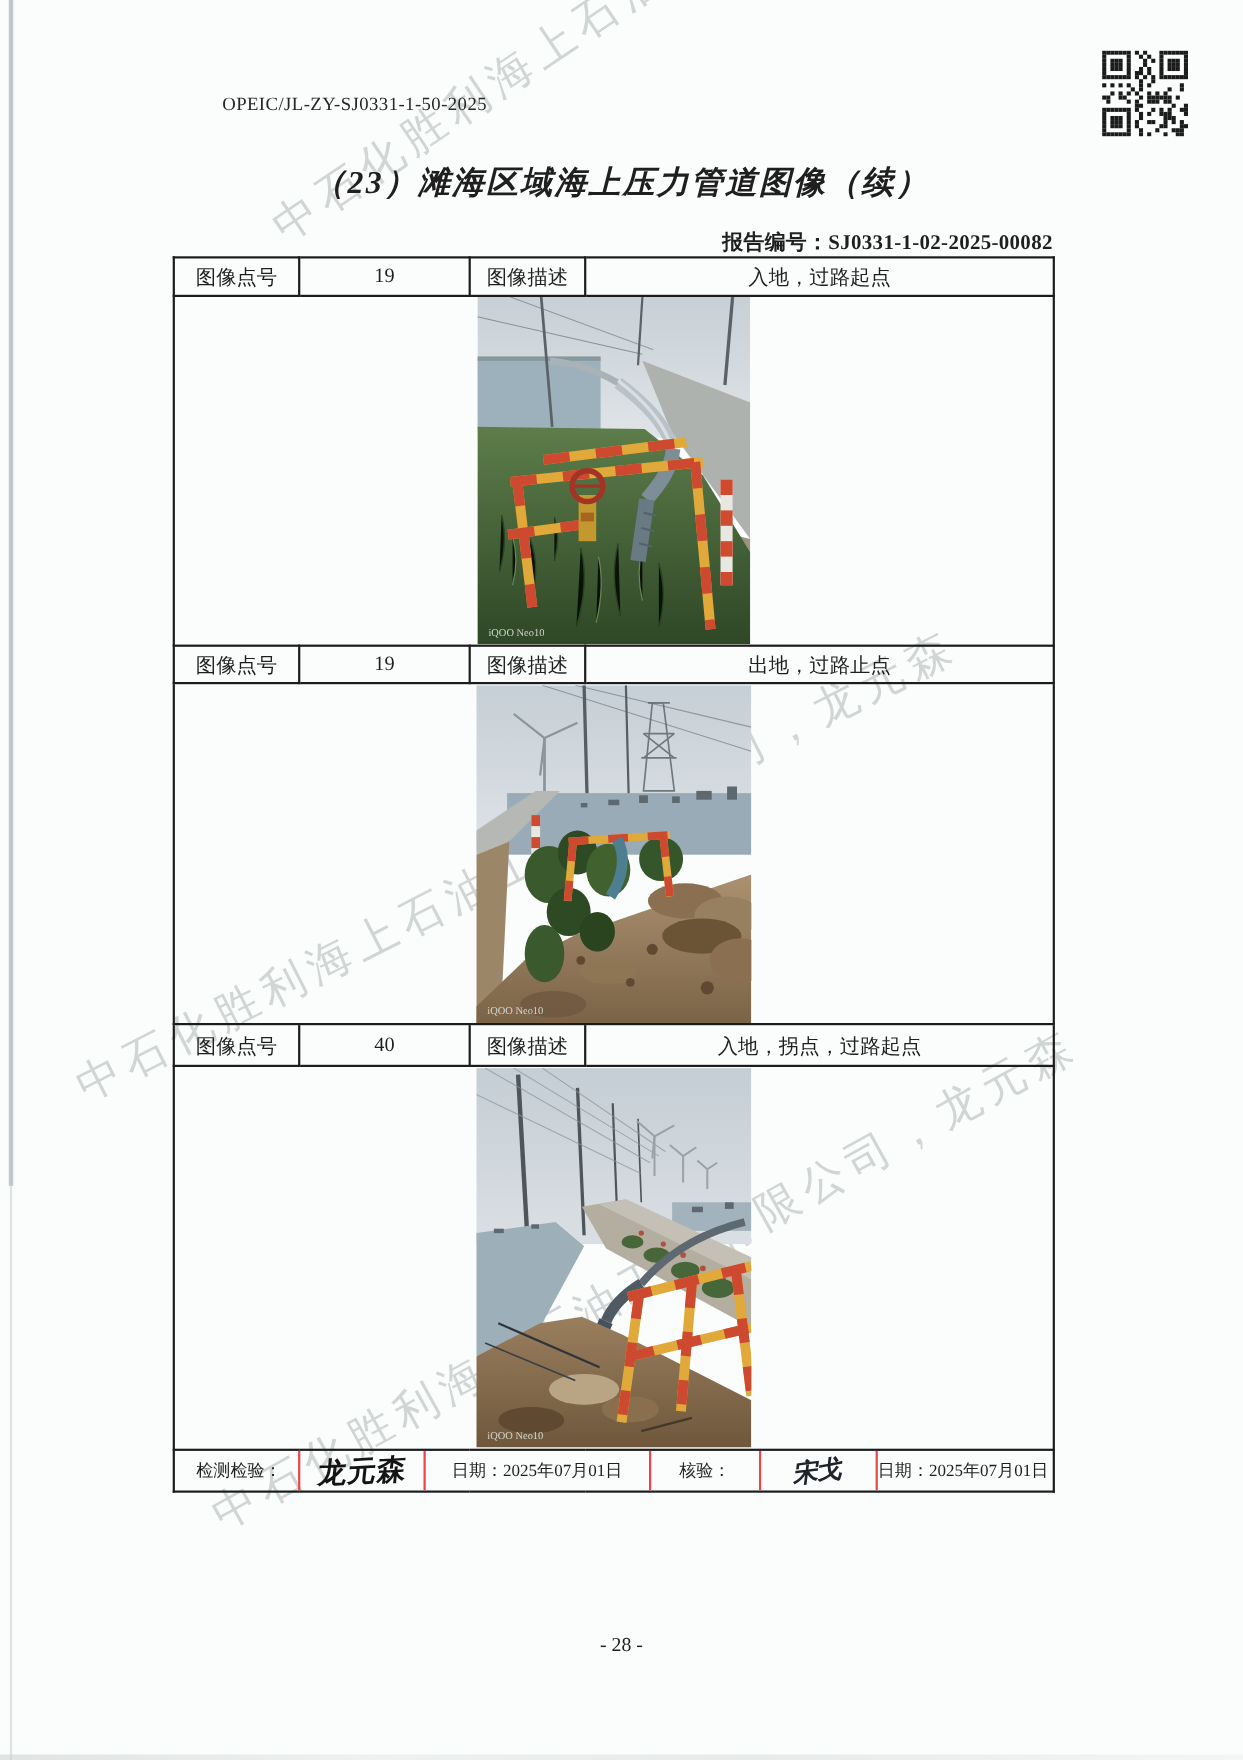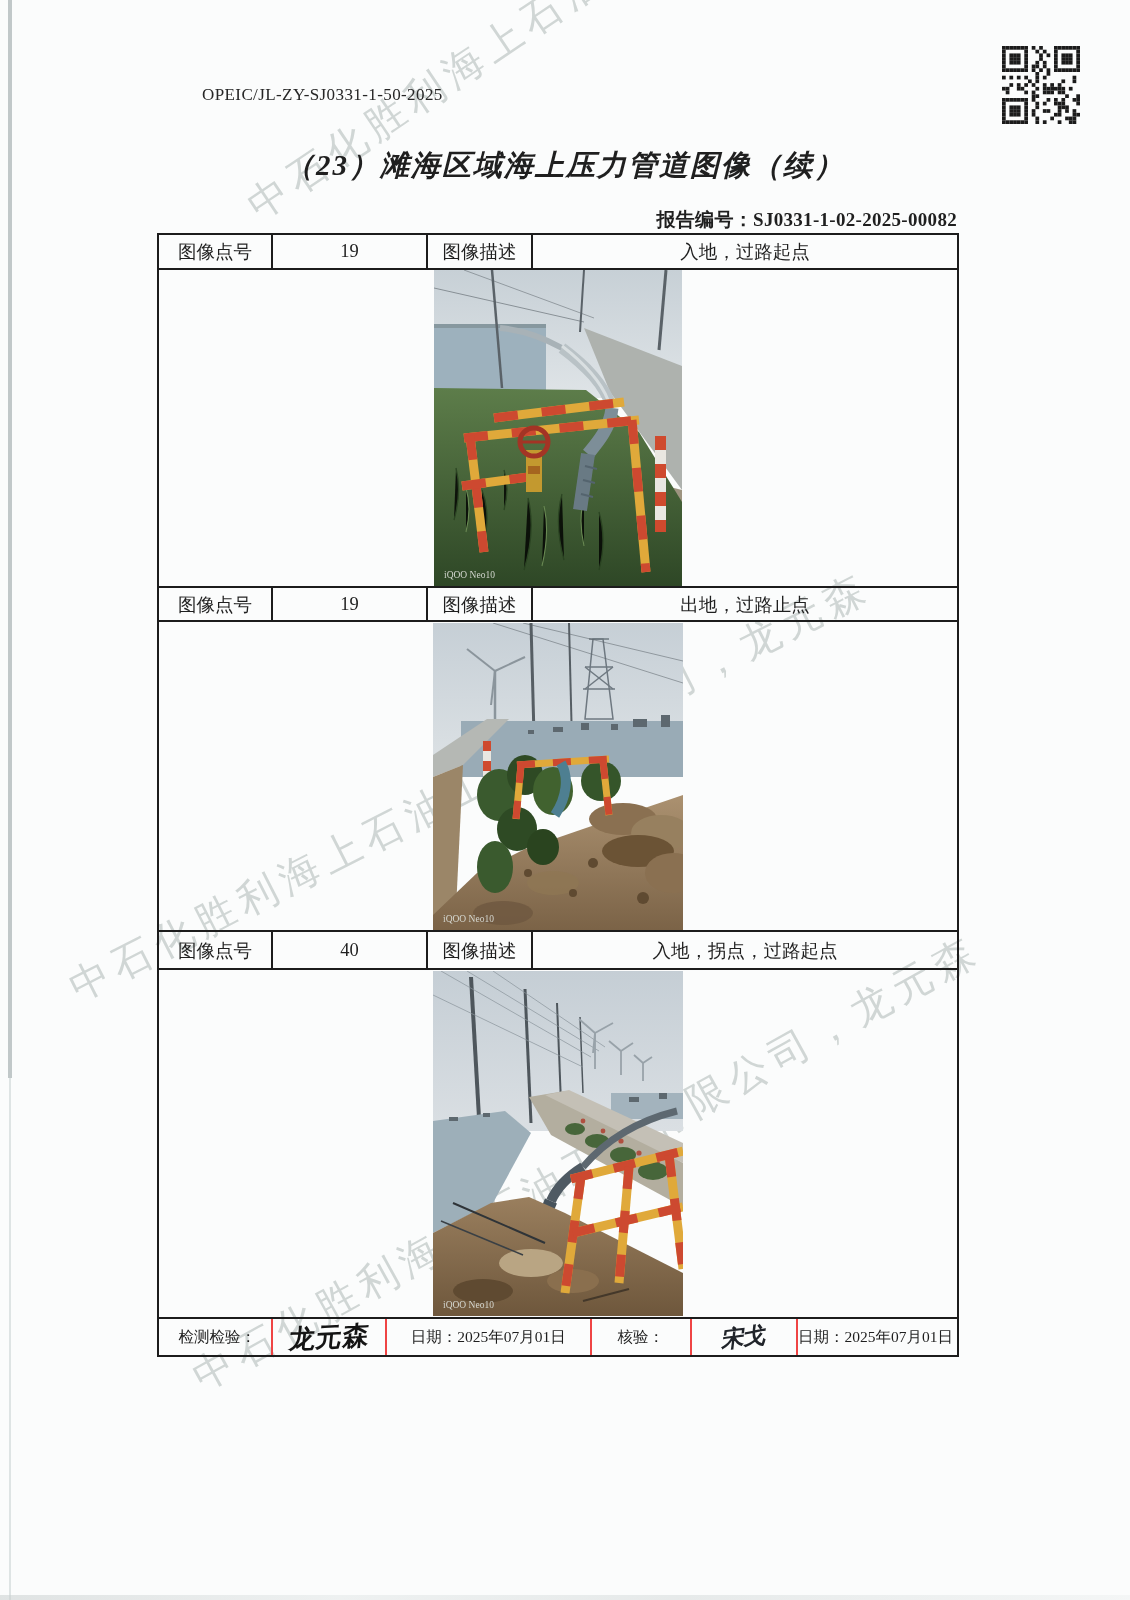--- a/index.html
+++ b/index.html
@@ -629,14 +629,15 @@
           <div class="a-c5 a-sep">
             <span class="sig sig2">宋戈</span>
           </div>
           <div class="a-c6">日期：2025年07月01日</div>
         </div>
       </td>
     </tr>
   </tbody>
     </table>
 
+  <div class="page-no">- 28 -</div>
 
 </div>
 
 </body></html>

